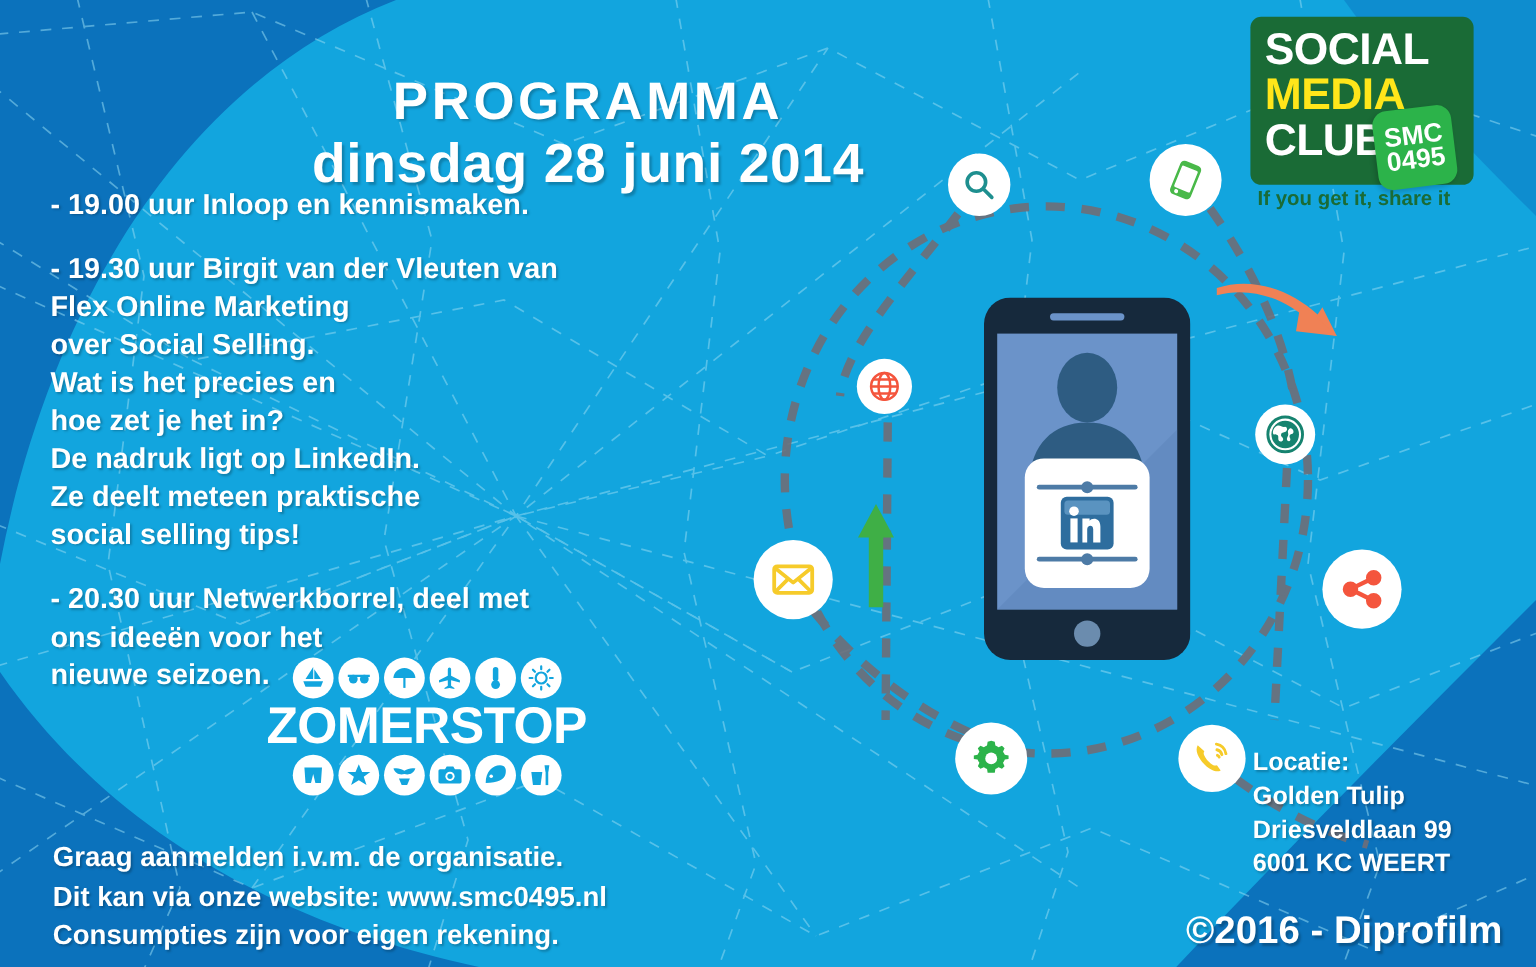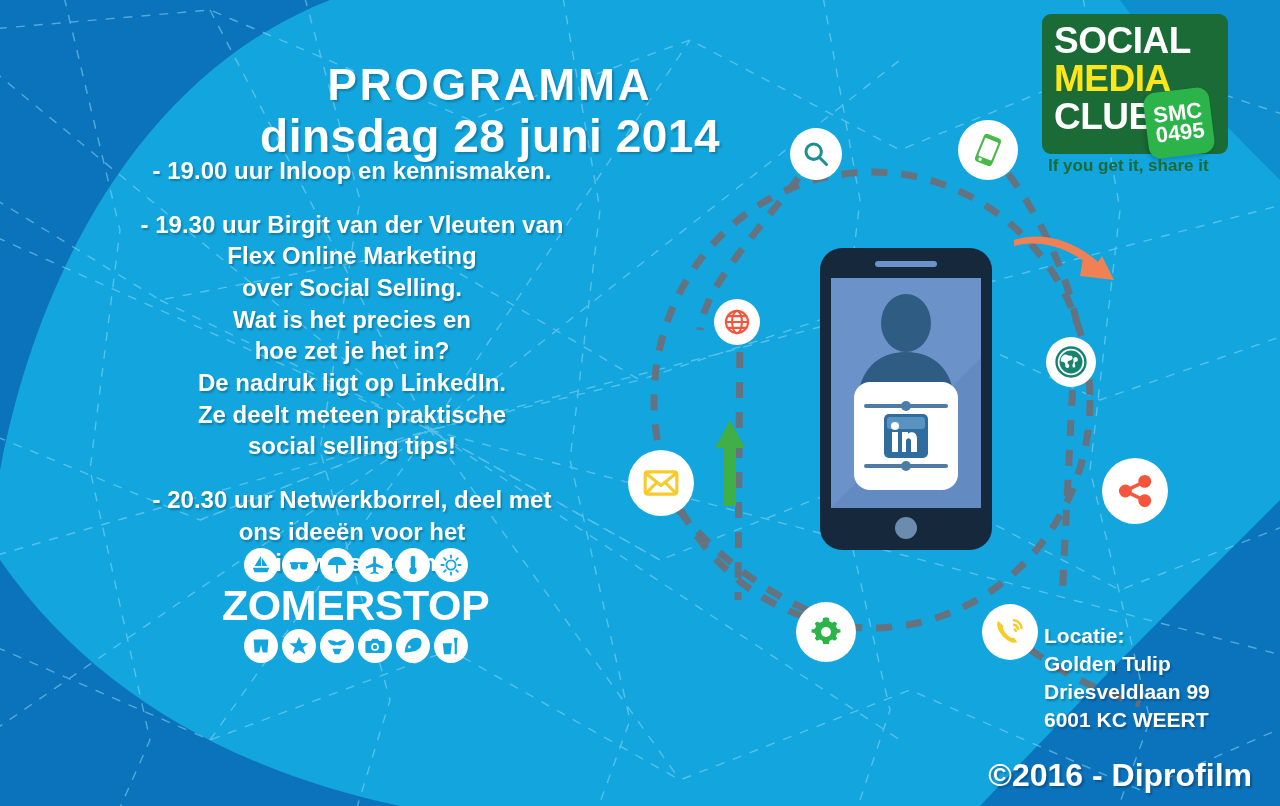--- a/index.html
+++ b/index.html
@@ -52,21 +52,20 @@
     z-index: 20;
   }
   .prog-item {
     color: #FFFFFF;
     font-size: 24px;
     font-weight: bold;
     line-height: 1.32;
     text-shadow: 1.5px 1.5px 2px rgba(0,0,0,0.25);
     margin-bottom: 22px;
     white-space: pre-line;
-    text-align: center;
   }
 
   
   .zomerstop {
     position: absolute;
     left: 222px; top: 548px;
     z-index: 20;
     text-align: center;
   }
   .zs-row {
@@ -350,20 +349,25 @@
       <div class="zs-badge">
         <svg width="22" height="22" viewBox="0 0 24 24" fill="#12A5DE">
             <path d="M3 9 H13 L11.5 21 H4.5 Z"></path>
             <rect x="16" y="8" width="2.4" height="13"></rect>
             <path d="M15 3 H19.4 L18.6 8.6 H15.8 Z"></path>
           </svg>
       </div>
     </div>
   </div>
 
+  <div class="footer-left">
+    <div>Graag aanmelden i.v.m. de organisatie.</div>
+    <div>Dit kan via onze website: www.smc0495.nl</div>
+    <div>Consumpties zijn voor eigen rekening.</div>
+  </div>
 
   <div class="location">
     <div>Locatie:</div>
     <div>Golden Tulip</div>
     <div>Driesveldlaan 99</div>
     <div>6001 KC WEERT</div>
   </div>
   <div class="copyright">©2016 - Diprofilm</div>
 
   <div class="smc-logo">

